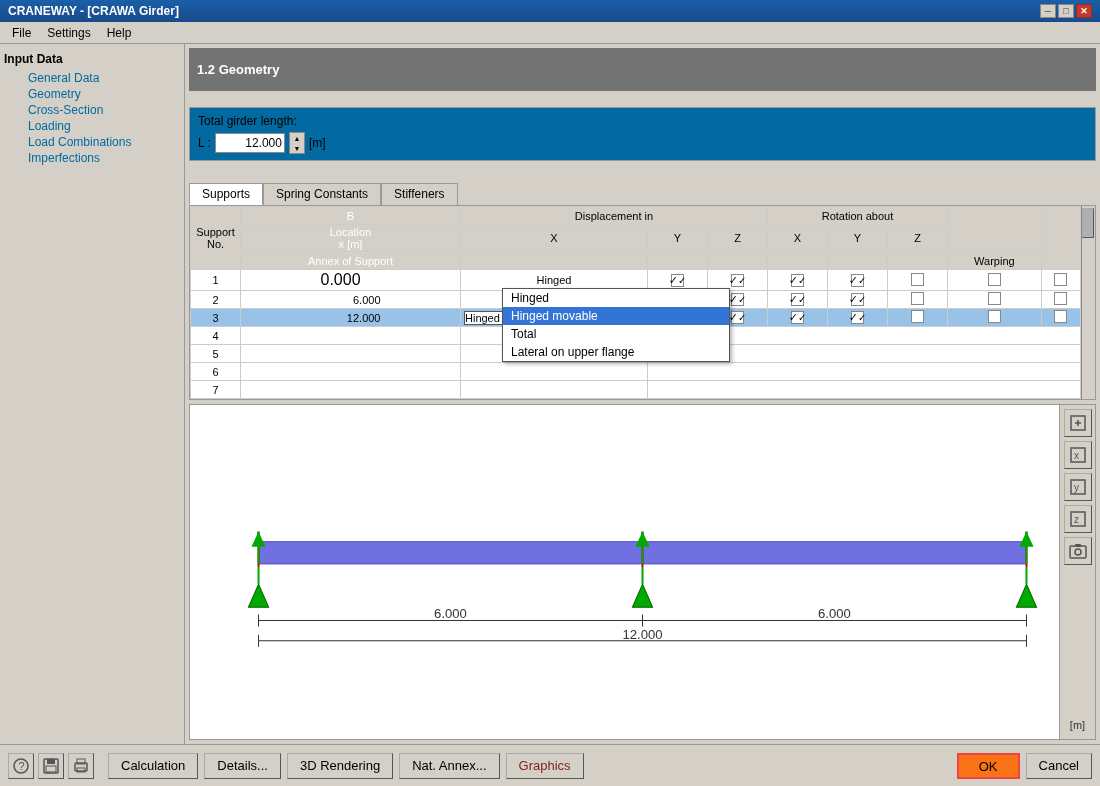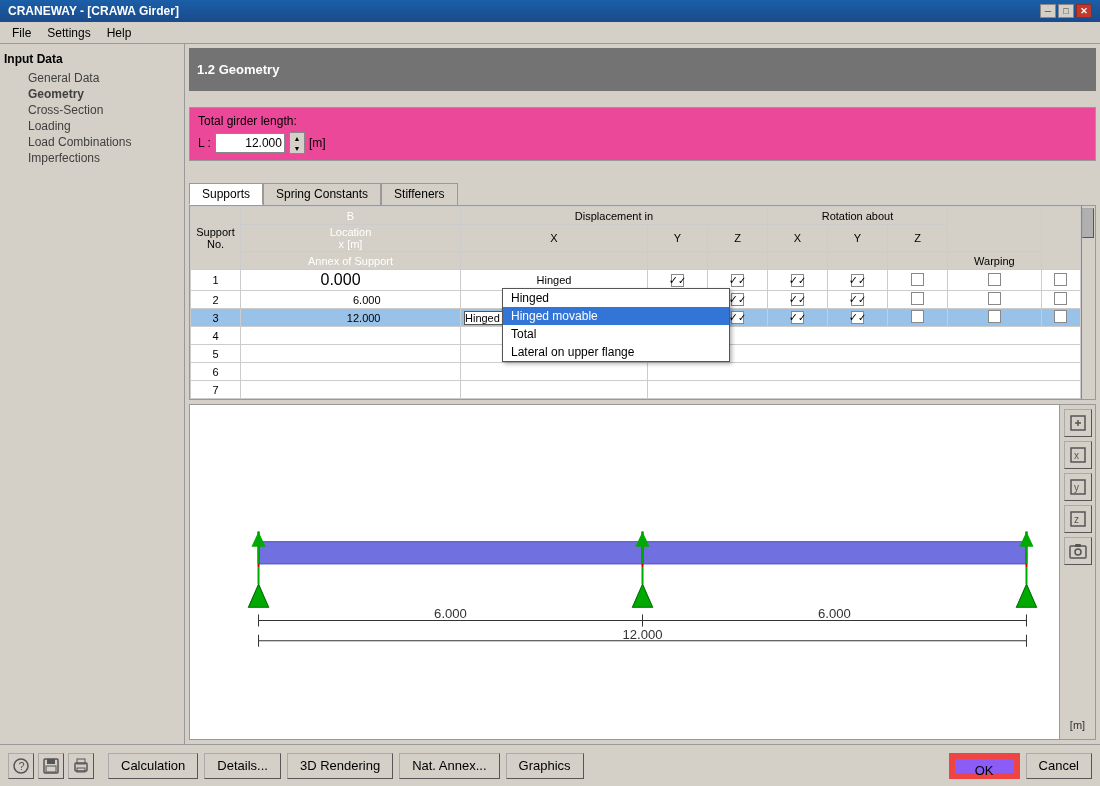--- a/index.html
+++ b/index.html
@@ -61,21 +61,21 @@
       font-size: 12px;
     }
     .sidebar-section-title {
       font-weight: bold;
       margin-bottom: 4px;
       color: #000;
     }
     .sidebar-item {
       padding: 1px 0 1px 16px;
       cursor: pointer;
-      color: #404040;
+      color: #0369a1;
     }
     .sidebar-item.indent1 { padding-left: 24px; }
 
     
     .content-area {
       flex: 1;
       background: #d4d0c8;
       padding: 4px;
       display: flex;
       flex-direction: column;
@@ -87,21 +87,21 @@
       background: #737373;
       color: white;
       padding: 14px 8px;
       font-size: 13px;
       font-weight: bold;
       margin-bottom: 16px;
     }
 
     
     .white-panel {
-      background: #ec4899;
+      background: #0369a1;
       border: 1px solid #999;
       padding: 6px 8px;
       margin-bottom: 6px;
       display: flex;
       align-items: flex-start;
       gap: 8px;
     }
     .white-panel label { font-size: 12px; }
 
     .input-group { display: flex; align-items: center; gap: 4px; }
@@ -263,21 +263,21 @@
     }
     .bottom-btn {
       padding: 4px 12px;
       height: 26px;
       background: #d4d0c8;
       border: 1px outset #aaa;
       cursor: pointer;
       font-size: 13px;
       white-space: nowrap;
     }
-    .bottom-btn.disabled { color: #000000; }
+    .bottom-btn.disabled { color: #7f1d1d; }
     .bottom-btn.ok {
       background: #d4d0c8;
       border: 1px outset #aaa;
       padding: 4px 20px;
     }
     .spacer { flex: 1; }
 
     
     .scrollbar {
       position: absolute;
@@ -312,21 +312,21 @@
   <div class="menu-item">File</div>
   <div class="menu-item">Settings</div>
   <div class="menu-item">Help</div>
 </div>
 
 <div class="main-layout">
 
   <div class="sidebar">
     <div class="sidebar-section-title">Input Data</div>
     <div class="sidebar-item indent1">General Data</div>
-    <div class="sidebar-item indent1" style="font-weight:bold;">Geometry</div>
+    <div class="sidebar-item indent1" style="font-weight:normal;">Geometry</div>
     <div class="sidebar-item indent1">Cross-Section</div>
     <div class="sidebar-item indent1">Loading</div>
     <div class="sidebar-item indent1">Load Combinations</div>
     <div class="sidebar-item indent1">Imperfections</div>
   </div>
 
   <div class="content-area">
 
     <div class="panel-header">
       <span>1.2 Geometry</span>
@@ -577,15 +577,15 @@
           <rect x="4" y="10" width="8" height="4" fill="none" stroke="#555" stroke-width="1"></rect>
         </svg>
     </div>
   </div>
   <button class="bottom-btn">Calculation</button>
   <button class="bottom-btn">Details...</button>
   <button class="bottom-btn">3D Rendering</button>
   <button class="bottom-btn">Nat. Annex...</button>
   <button class="bottom-btn disabled">Graphics</button>
   <div class="spacer"></div>
-  <button class="bottom-btn ok" style="background:#8b5cf6;border:6px solid #ef4444;font-weight:normal;text-align:right;">OK</button>
+  <button class="bottom-btn ok" style="background:#f97316;border:2px solid #ef4444;font-weight:normal;text-align:right;">OK</button>
   <button class="bottom-btn">Cancel</button>
 </div>
 
 </body></html>

